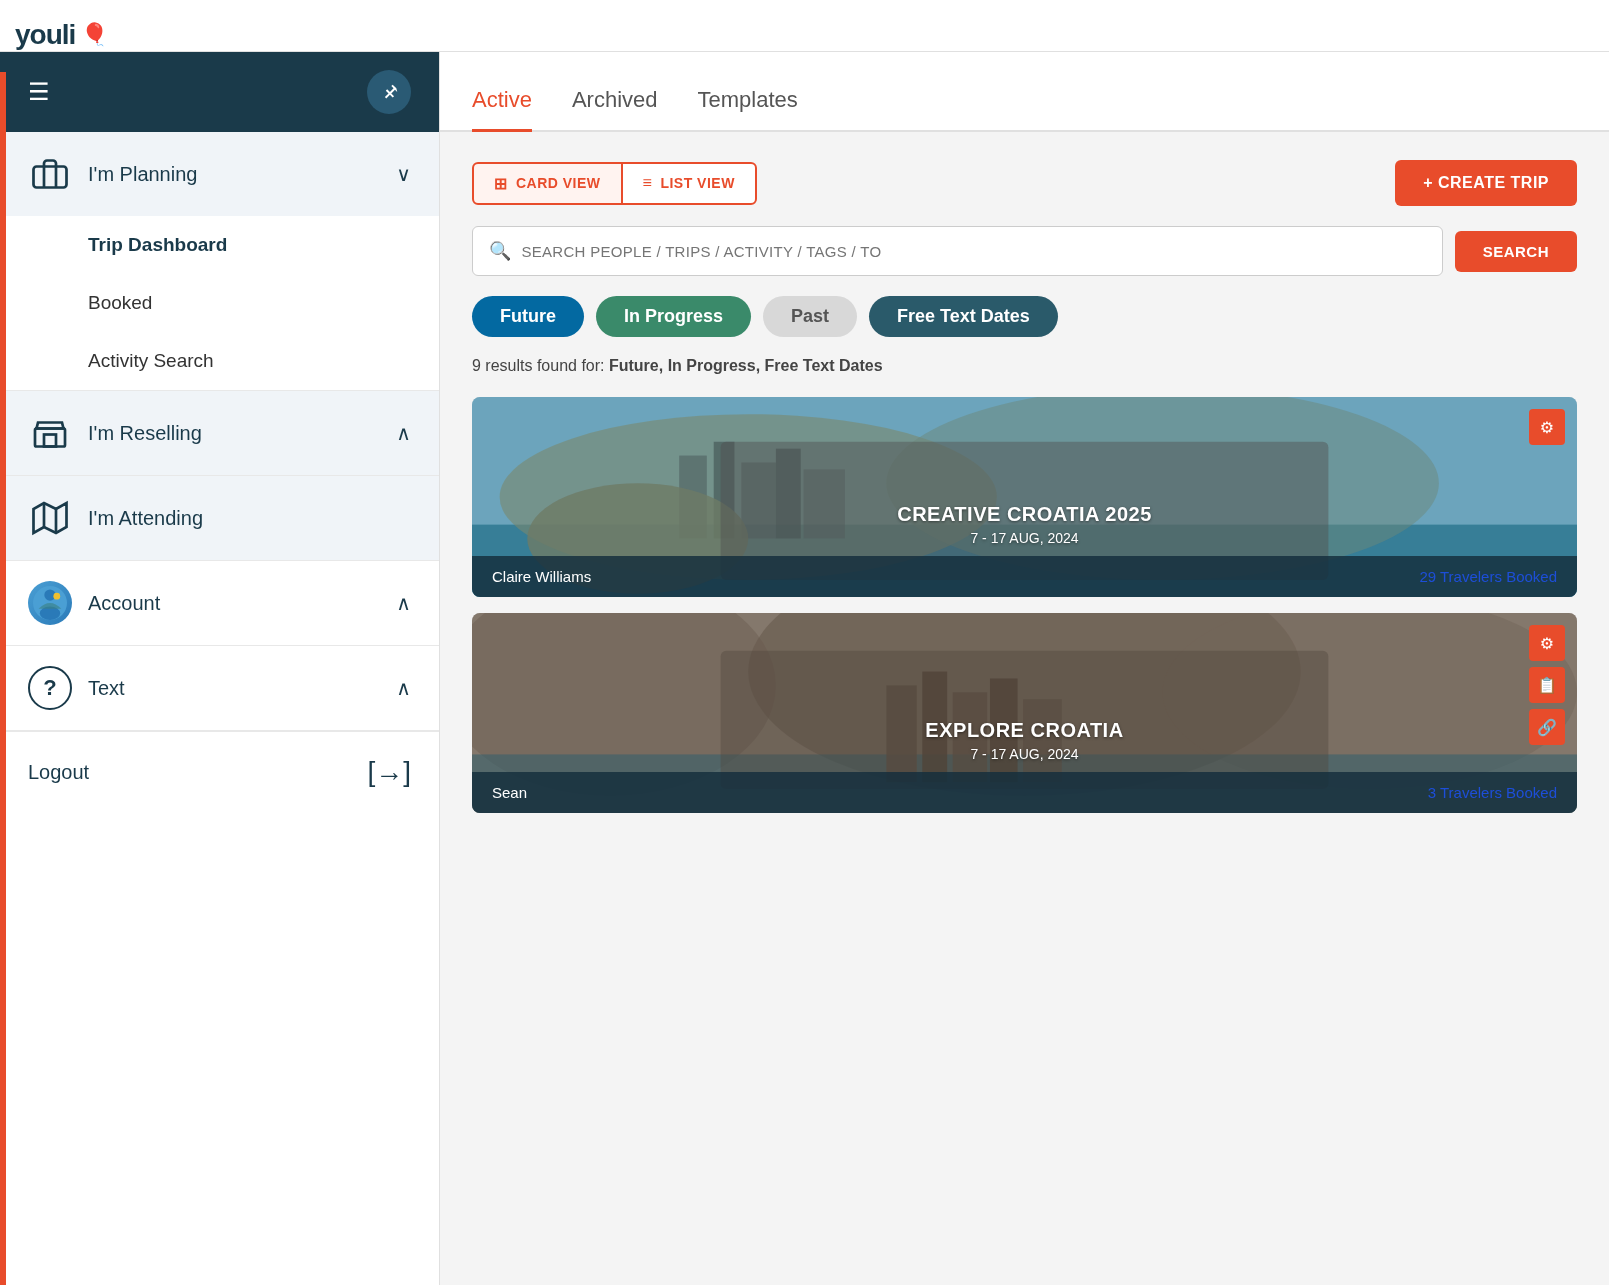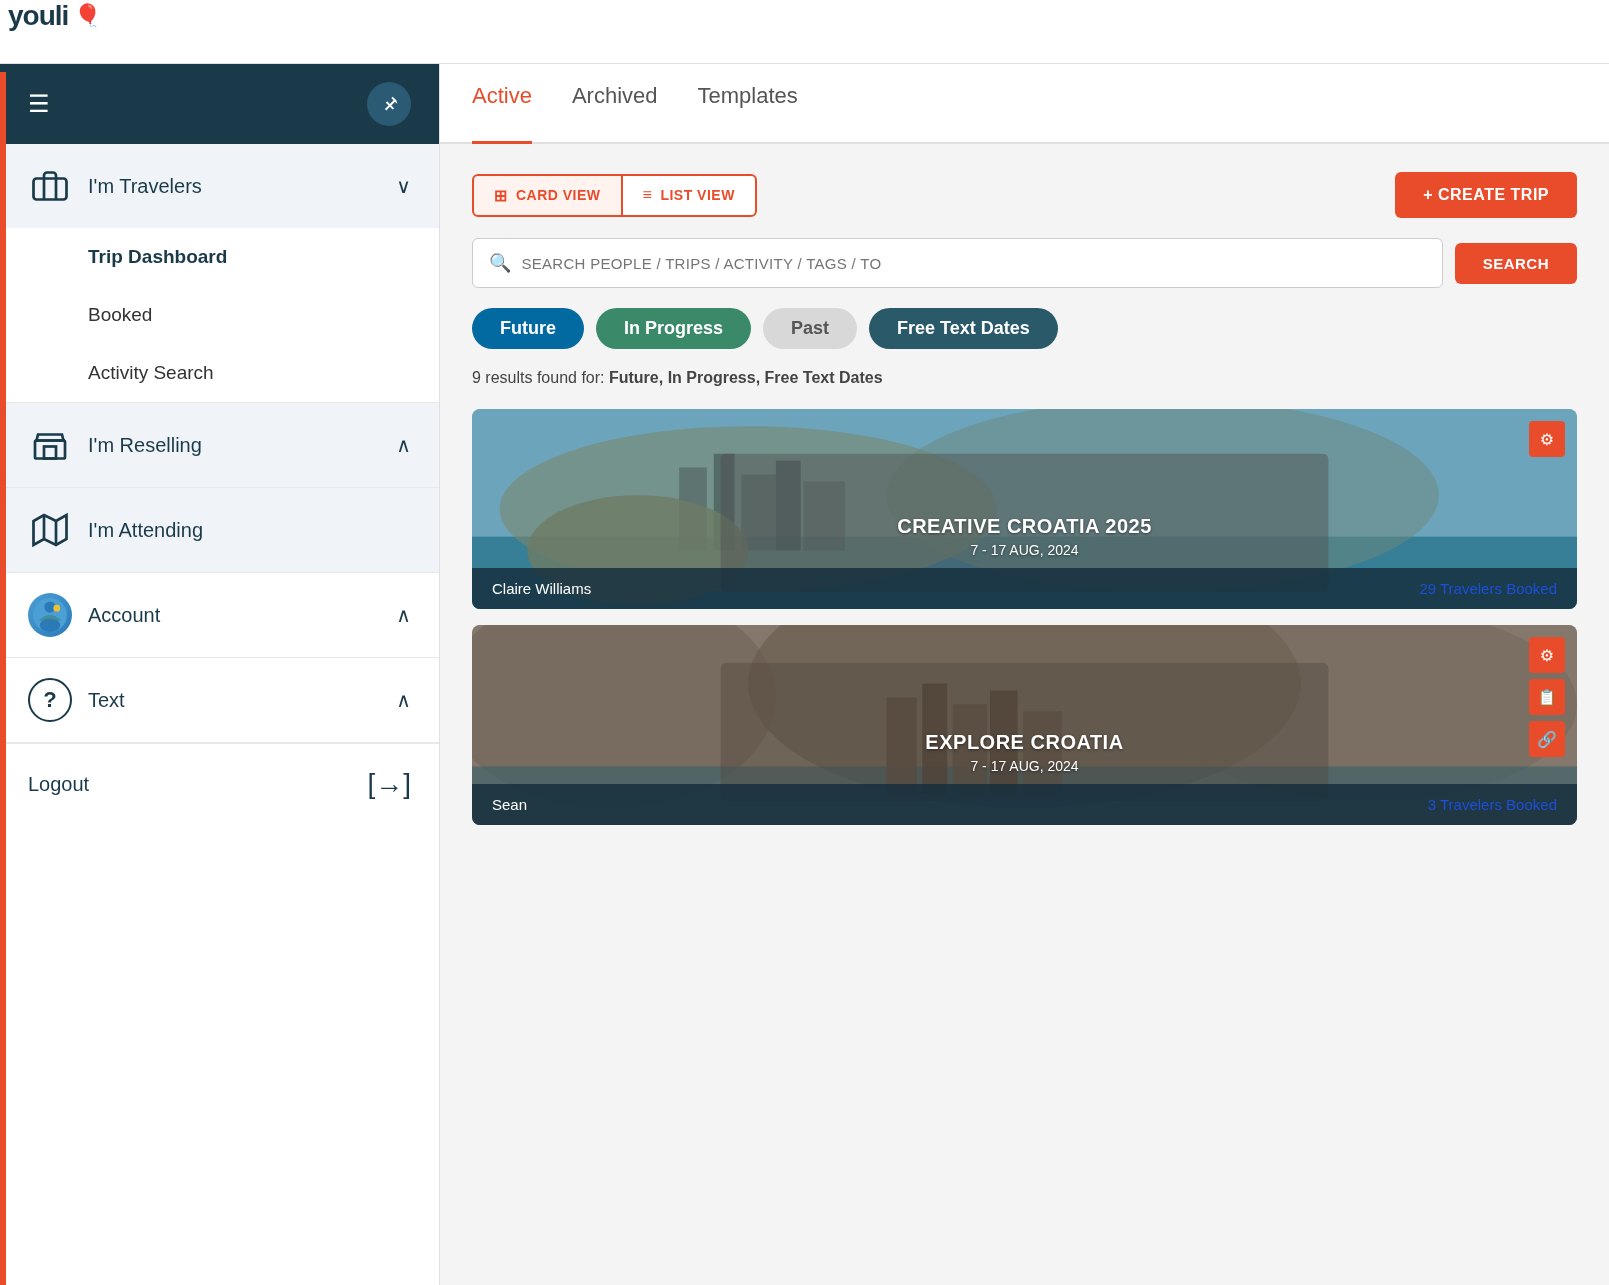--- a/index.html
+++ b/index.html
@@ -1,24 +1,24 @@
 <!DOCTYPE html>
 <html><head>
   <meta charset="utf-8">
   <style>
     * { box-sizing: border-box; margin: 0; padding: 0; }
     body { font-family: 'Segoe UI', Arial, sans-serif; background: #f4f4f4; display: flex; flex-direction: column; height: 1285px; overflow: hidden; }
 
     
     .top-header {
       background: #fff;
-      height: 64px;
-      display: flex;
-      align-items: flex-start;
-      padding: 0 8px;
+      height: 52px;
+      display: flex;
+      align-items: flex-end;
+      padding: 0 15px;
       border-bottom: 1px solid #e0e0e0;
       flex-shrink: 0;
     }
     .logo-area {
       display: flex;
       align-items: center;
       gap: 4px;
     }
     .logo-text {
       font-size: 28px;
@@ -225,21 +225,21 @@
       background: #fff;
       display: flex;
       align-items: flex-end;
       padding: 0 32px;
       height: 80px;
       border-bottom: 2px solid #e0e0e0;
       gap: 40px;
     }
     .tab-item {
       font-size: 22px;
-      padding-bottom: 32px;
+      padding-bottom: 16px;
       cursor: pointer;
       color: #555;
       border-bottom: 3px solid transparent;
       margin-bottom: -2px;
     }
     .tab-item.active {
       color: #e84c2b;
       border-bottom: 3px solid #e84c2b;
     }
 
@@ -482,21 +482,21 @@
       <div class="sidebar-nav">
 
         <div class="sidebar-section">
           <div class="sidebar-main-item">
             <div class="item-icon">
               <svg width="36" height="36" viewBox="0 0 24 24" fill="none" stroke="#1a3a4a" stroke-width="1.8" xmlns="http://www.w3.org/2000/svg">
                 <rect x="1" y="7" width="22" height="14" rx="2" ry="2"></rect>
                 <path d="M16 21V5a2 2 0 00-2-2h-4a2 2 0 00-2 2v16"></path>
               </svg>
             </div>
-            <span class="item-label">I'm Travelers</span>
+            <span class="item-label">I'm Planning</span>
             <span class="chevron">∨</span>
           </div>
           <div class="sidebar-sub-items">
             <div class="sidebar-sub-item active-sub">
               <span>Trip Dashboard</span>
             </div>
             <div class="sidebar-sub-item">
               <span>Booked</span>
             </div>
             <div class="sidebar-sub-item">

